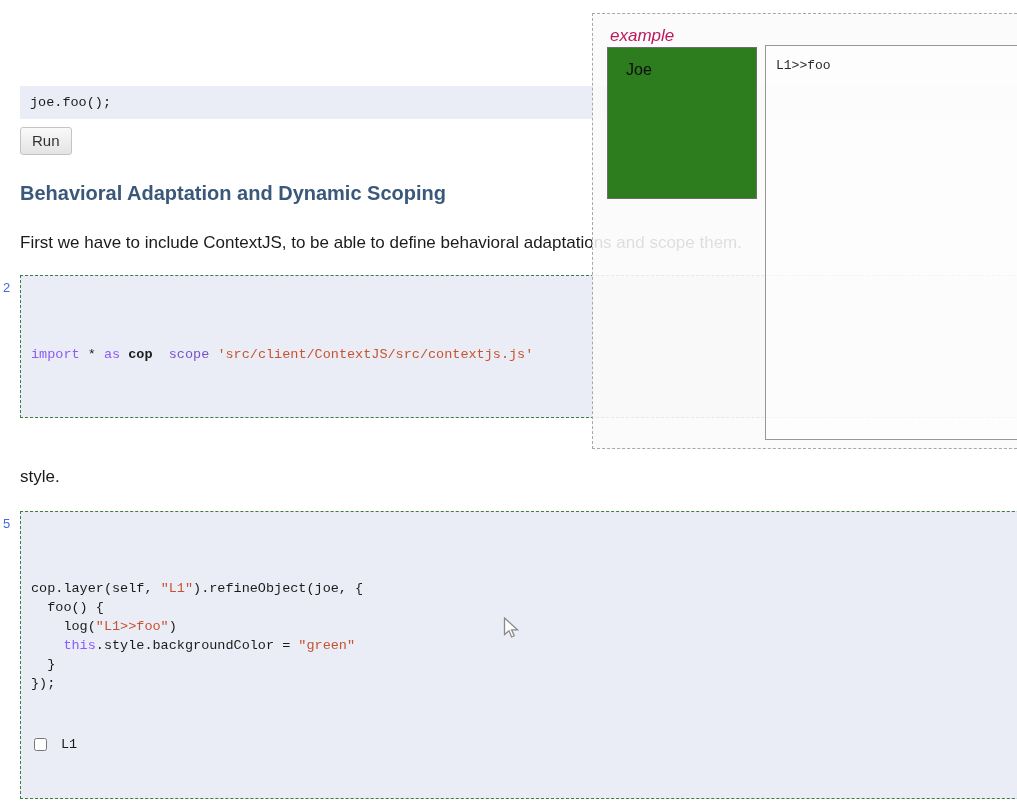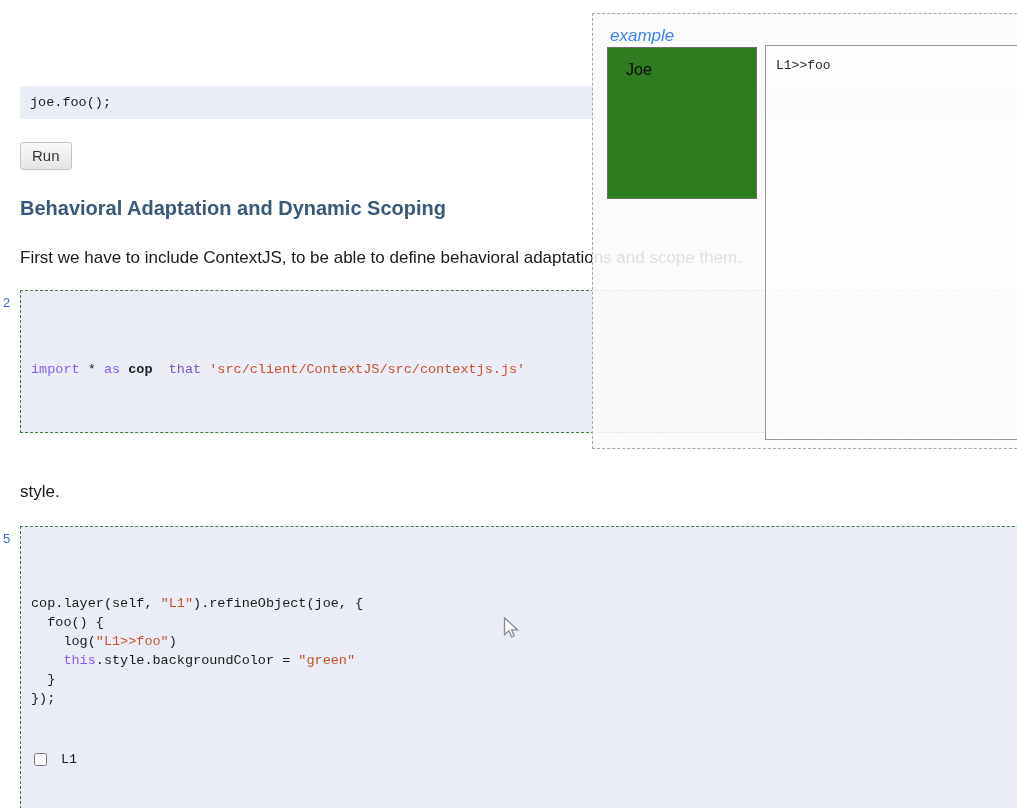--- a/index.html
+++ b/index.html
@@ -52,21 +52,21 @@
     margin-left: 20px;
     background: linear-gradient(#f9f9f9, #e4e4e4);
     border: 1px solid #c4c4c4;
     border-radius: 3px;
     color: #333;
     font-family: "Liberation Sans", sans-serif;
     font-size: 15px;
     padding: 4px 11px 5px 11px;
     cursor: pointer;
   }
-  #run1 { margin-top: 23px; }
+  #run1 { margin-top: 8px; }
 
   
   h2.page-heading {
     margin: 27px 0 0 20px;
     color: #39587a;
     font-size: 20px;
     line-height: 23px;
     font-weight: bold;
   }
   p.body-text {
@@ -91,21 +91,21 @@
     height: 436px;
     background: rgba(250, 250, 250, 0.87);
     border: 1px dashed #a8a8a8;
   }
   .overlay-title {
     position: absolute;
     left: 17px;
     top: 12px;
     font-style: italic;
     font-size: 17px;
-    color: #3b82f6;
+    color: #be185d;
   }
   .joe-rect {
     position: absolute;
     left: 14px;
     top: 33px;
     width: 150px;
     height: 152px;
     background: #2d7d1e;
     border: 1px solid #6e6e6e;
     color: #0d0d0d;
@@ -137,21 +137,21 @@
   <div id="block1" class="codeblock"><span>joe.foo();</span></div>
 
   <button id="run1" class="run-button">Run</button>
 
   <h2 class="page-heading">Behavioral Adaptation and Dynamic Scoping</h2>
 
   <p id="para1" class="body-text">First we have to include ContextJS, to be able to define behavioral adaptations and scope them.</p>
 
   <div id="block2" class="codeblock bordered">
     <span class="lineno">2</span>
-    <div><div class="code-line"><span class="tok-kw">import</span><span> * </span><span class="tok-kw">as</span><span> </span><span class="tok-b">cop</span><span>  </span><span class="tok-kw2">that</span><span> </span><span class="tok-str">'src/client/ContextJS/src/contextjs.js'</span></div></div>
+    <div><div class="code-line"><span class="tok-kw">import</span><span> * </span><span class="tok-kw">as</span><span> </span><span class="tok-b">cop</span><span>  </span><span class="tok-kw2">scope</span><span> </span><span class="tok-str">'src/client/ContextJS/src/contextjs.js'</span></div></div>
   </div>
 
   <p id="para2" class="body-text"><br><span>style.</span></p>
 
   <div id="block5" class="codeblock bordered">
     <span class="lineno">5</span>
     <div><div class="code-line"><span>cop.layer(self, </span><span class="tok-str">"L1"</span><span>).refineObject(joe, {</span></div><div class="code-line"><span>  foo() {</span></div><div class="code-line"><span>    log(</span><span class="tok-str">"L1&gt;&gt;foo"</span><span>)</span></div><div class="code-line"><span>    </span><span class="tok-kw">this</span><span>.style.backgroundColor = </span><span class="tok-str">"green"</span></div><div class="code-line"><span>  }</span></div><div class="code-line"><span>});</span></div></div>
     <div class="checkbox-row">
       <input type="checkbox" style="">
       <span class="cb-label">L1</span>

